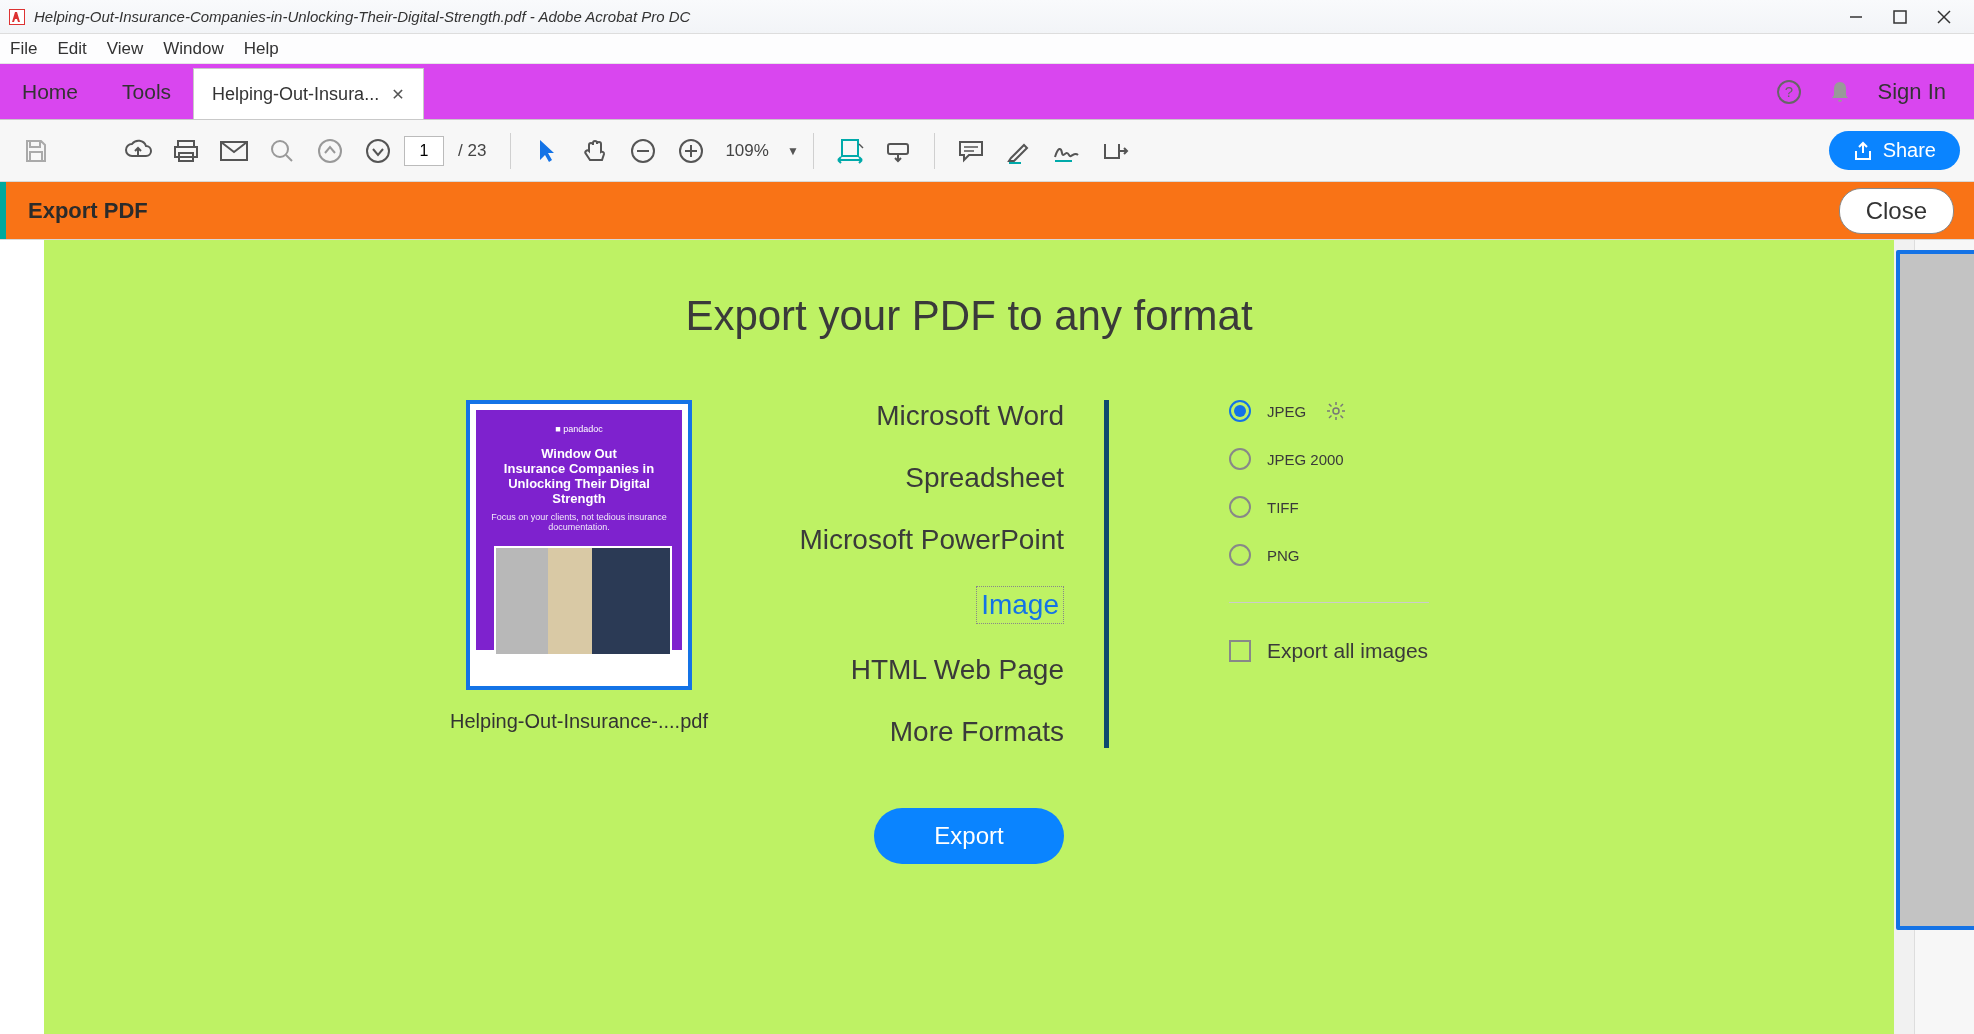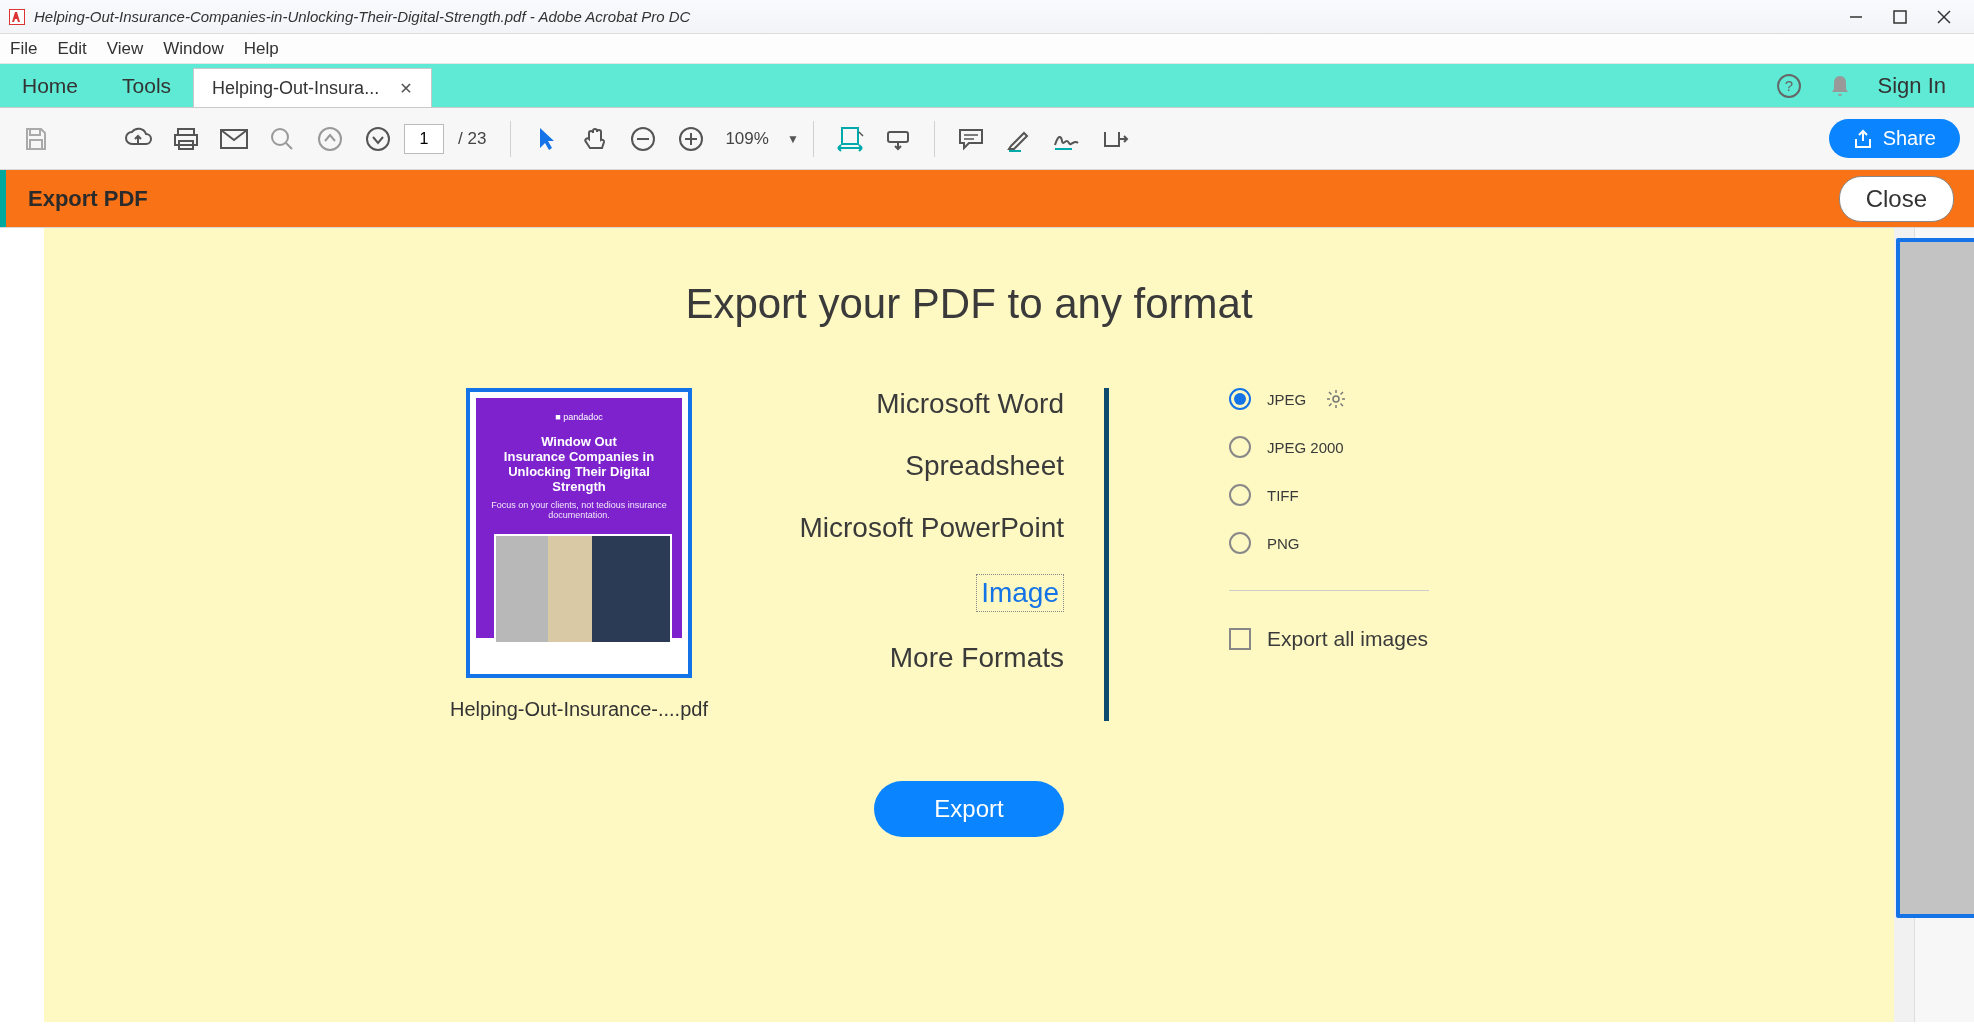--- a/index.html
+++ b/index.html
@@ -9,23 +9,23 @@
 .titlebar { height: 34px; background: linear-gradient(#f9fafc,#f2f4f7); display: flex; align-items: center; padding: 0 8px; border-bottom: 1px solid #ddd; font-style: italic; }
 .titlebar .appicon { width: 18px; height: 18px; margin-right: 8px; display:inline-flex; align-items:center; justify-content:center; }
 .titlebar .title { font-size: 15px; color: #333; flex: 1; }
 .titlebar .winbtn { width: 44px; height: 30px; display: inline-flex; align-items: center; justify-content: center; color: #444; }
 
 
 .menubar { height: 30px; display: flex; align-items: center; padding: 0 10px; gap: 20px; border-bottom: 1px solid #e6e6e6; background:#fdfdfe; }
 .menubar span { font-size: 17px; color: #333; }
 
 
-.tabrow { height: 44px; background: #5eead4; display: flex; align-items: stretch; border-bottom: 1px solid #c9c9c9; }
+.tabrow { height: 56px; background: #d946ef; display: flex; align-items: stretch; border-bottom: 1px solid #c9c9c9; }
 .hometab, .toolstab { display: flex; align-items: center; padding: 0 22px; font-size: 21px; color: #333; }
-.doctab { display: flex; align-items: center; background: #fff; padding: 0 18px; border-top: 1px solid #c9c9c9; border-left:1px solid #c9c9c9; border-right:1px solid #c9c9c9; font-size: 18px; color: #333; gap: 20px; margin-top:4px; }
+.doctab { display: flex; align-items: center; background: #fff; padding: 0 18px; border-top: 1px solid #c9c9c9; border-left:1px solid #c9c9c9; border-right:1px solid #c9c9c9; font-size: 18px; color: #333; gap: 12px; margin-top:4px; }
 .doctab .close { color:#555; font-size:16px; }
 .tabrow .spacer { flex:1; }
 .tabrow .righticons { display:flex; align-items:center; gap: 26px; padding-right: 28px; }
 .signin { font-size: 22px; color:#333; }
 
 
 .toolbar { height: 62px; background: #f7f7f7; border-bottom: 1px solid #d8d8d8; display:flex; align-items:center; padding: 0 14px; gap: 4px; }
 .tbicon { width: 44px; height: 44px; display:inline-flex; align-items:center; justify-content:center; color:#555; }
 .tbsep { width:1px; height:36px; background:#d0d0d0; margin: 0 10px; }
 .pageinput { width: 40px; height: 30px; text-align:center; border:1px solid #bbb; font-size:16px; background:#fff; }
@@ -35,21 +35,21 @@
 .sharebtn { margin-left:auto; background:#0a84ff; color:#fff; border-radius: 22px; padding: 8px 24px; display:flex; align-items:center; gap:10px; font-size:20px; }
 
 
 .subheader { height: 58px; border-bottom:1px solid #d8d8d8; display:flex; align-items:center; padding: 0 20px; background:#f97316; position:relative; }
 .subheader::before { content:""; position:absolute; left:0; top:0; bottom:0; width:6px; background:#00a99d; }
 .subheader .label { font-size:22px; font-weight:600; color:#2b2b2b; margin-left: 8px; }
 .closebtn { margin-left:auto; border:1.5px solid #888; border-radius: 22px; padding: 8px 26px; font-size:24px; color:#333; background:#fff; }
 
 
 .main { display:flex; height: calc(1034px - 34px - 30px - 56px - 62px - 58px); }
-.content { flex:1; position:relative; background:#fef9c3;margin-left:44px; }
+.content { flex:1; position:relative; background:#bef264;margin-left:44px; }
 .scrollbar { width: 20px; background:#f1f1f1; position:relative; }
 .scrollbar .thumb { position:absolute; left:2px; right:2px; top:10px; height: 680px; background:#c3c3c3; border-radius:2px; }
 .rightrail { width: 60px; background:#f7f7f7; border-left:1px solid #ddd; display:flex; flex-direction:column; align-items:center; padding-top: 18px; gap: 28px; }
 .railicon { width:34px; height:34px; display:flex; align-items:center; justify-content:center; }
 .railicon.active { background:#00b9a6; width:60px; height:48px; margin:-8px 0; }
 
 
 .heading { text-align:center; font-size: 42px; color:#3a3a3a; padding-top: 52px; font-weight:400; }
 .exportgrid { display:flex; justify-content:center; gap: 80px; margin-top: 60px; }
 .thumbblock { width: 260px; text-align:center; }
@@ -282,20 +282,21 @@
           </div>
         </div>
         <div class="thumbname">Helping-Out-Insurance-....pdf</div>
       </div>
 
       <div class="categories">
         <span class="cat">Microsoft Word</span>
         <span class="cat">Spreadsheet</span>
         <span class="cat">Microsoft PowerPoint</span>
         <span class="cat sel">Image</span>
+        <span class="cat">HTML Web Page</span>
         <span class="cat">More Formats</span>
       </div>
 
       <div class="options">
         <div class="radio-row">
           <span class="radio checked"></span>
           <span>JPEG</span>
           <span class="gearsmall">
               <svg width="20" height="20">
                 <circle cx="10" cy="10" r="3" fill="none" stroke="#777" stroke-width="1.5"></circle>

